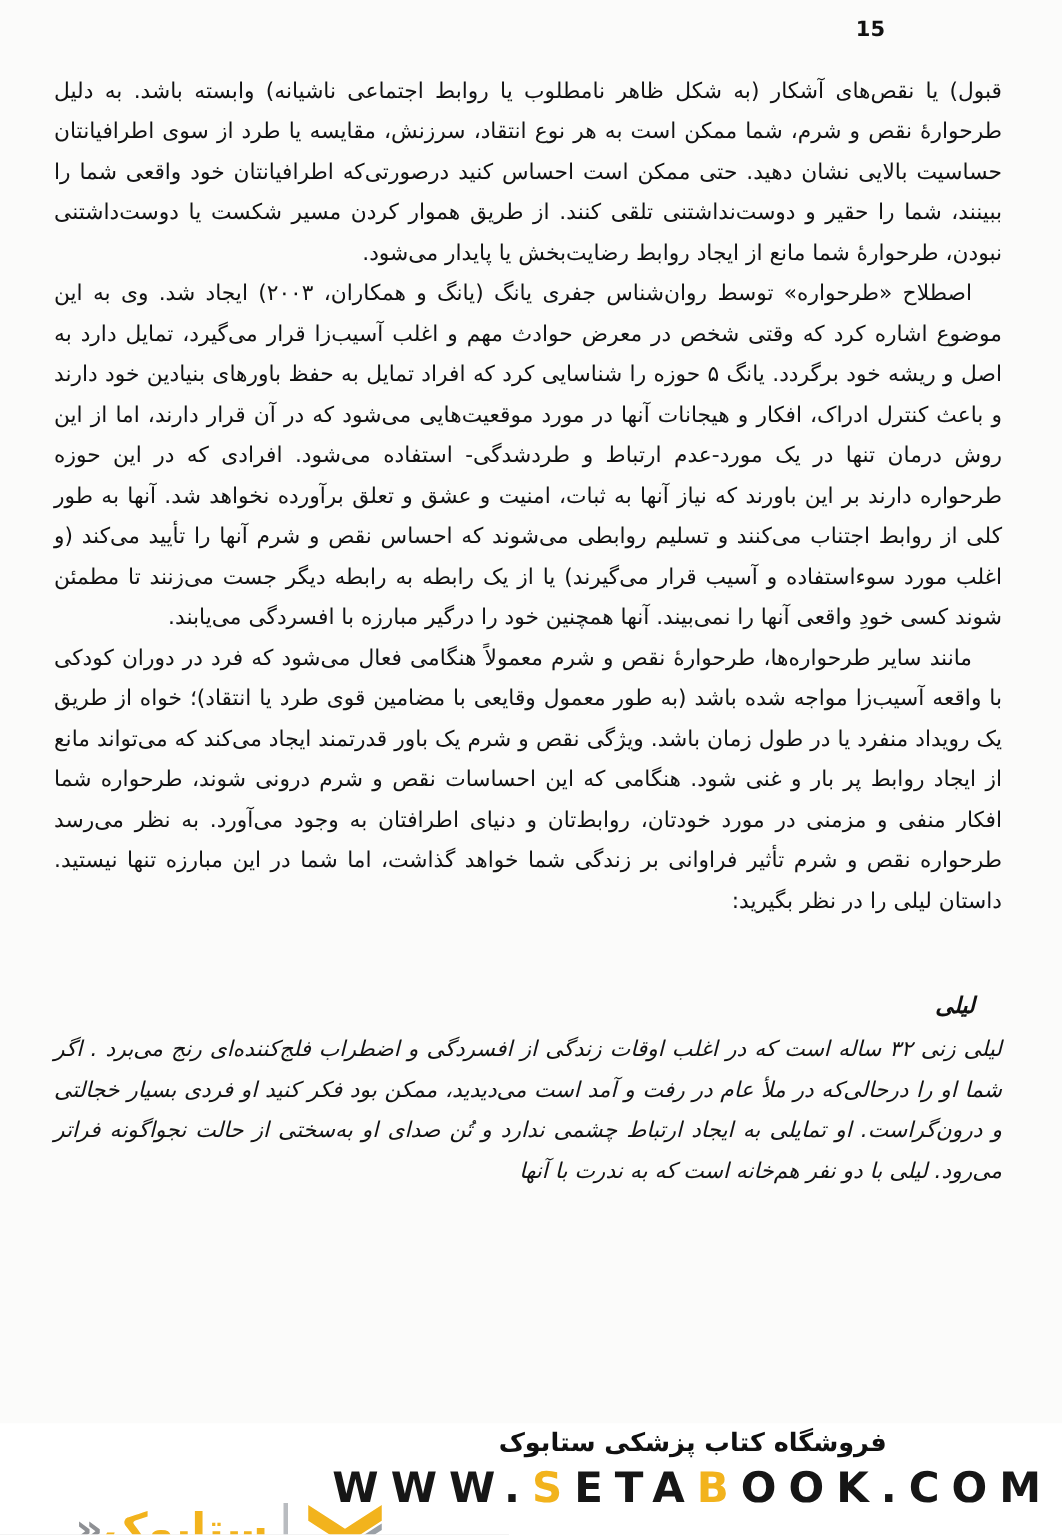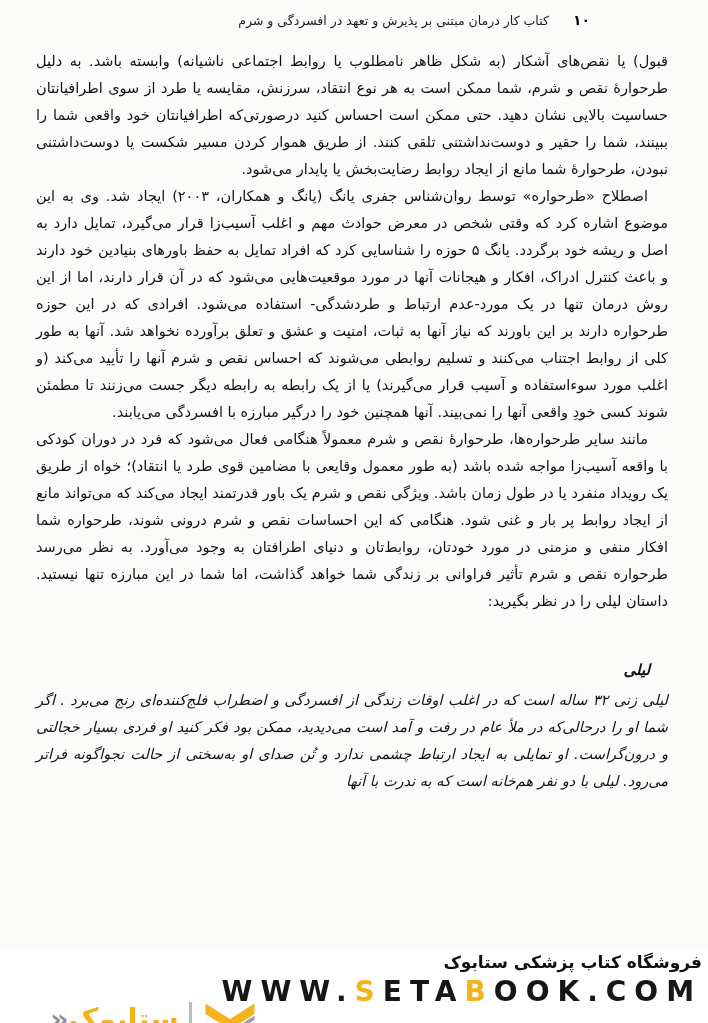--- a/index.html
+++ b/index.html
@@ -39,20 +39,21 @@
   .leily .txt { font-style:italic; }
   
   .footer {
     position:absolute; top:949px; left:0; right:0; height:74px;
     background:#ffffff;
   }
   .brand { position:absolute; right:6px; top:3px; text-align:right; }
   .store {
     direction:rtl; font-size:17px; font-weight:bold; color:#111111;
     white-space:nowrap;
+    text-align:center;
   }
   .url {
     margin-top:3px; font-size:28px; font-weight:bold; letter-spacing:8px;
     color:#161616; white-space:nowrap;
   }
   .url .y { color:#F2B31D; }
   .logo {
     position:absolute; left:50px; top:6px;
     display:flex; align-items:center; gap:10px;margin-top:44px;
   }
@@ -67,22 +68,21 @@
   .emblem { display:block; }
 </style>
 </head>
 <body>
 
 <div class="page">
 
   <div class="scan">
 
     <div class="hdr">
-      <span class="num">۱۰</span>
-      <span class="title">کتاب کار درمان مبتنی بر پذیرش و تعهد در افسردگی و شرم</span>
+      <span class="num">15</span>
     </div>
 
     <div class="content">
       <p><span>قبول) یا نقص‌های آشکار (به شکل ظاهر نامطلوب یا روابط اجتماعی ناشیانه) وابسته باشد. به دلیل طرحوارهٔ نقص و شرم، شما ممکن است به هر نوع انتقاد، سرزنش، مقایسه یا طرد از سوی اطرافیانتان حساسیت بالایی نشان دهید. حتی ممکن است احساس کنید درصورتی‌که اطرافیانتان خود </span><b>واقعی</b><span> شما را ببینند، شما را حقیر و دوست‌نداشتنی تلقی کنند. از طریق هموار کردن مسیر شکست یا دوست‌داشتنی نبودن، طرحوارهٔ شما مانع از ایجاد روابط رضایت‌بخش یا پایدار می‌شود.</span></p>
       <p class="indent">اصطلاح «طرحواره» توسط روان‌شناس جفری یانگ (یانگ و همکاران، ۲۰۰۳) ایجاد شد. وی به این موضوع اشاره کرد که وقتی شخص در معرض حوادث مهم و اغلب آسیب‌زا قرار می‌گیرد، تمایل دارد به اصل و ریشه خود برگردد. یانگ ۵ حوزه را شناسایی کرد که افراد تمایل به حفظ باورهای بنیادین خود دارند و باعث کنترل ادراک، افکار و هیجانات آنها در مورد موقعیت‌هایی می‌شود که در آن قرار دارند، اما از این روش درمان تنها در یک مورد-عدم ارتباط و طردشدگی- استفاده می‌شود. افرادی که در این حوزه طرحواره دارند بر این باورند که نیاز آنها به ثبات، امنیت و عشق و تعلق برآورده نخواهد شد. آنها به طور کلی از روابط اجتناب می‌کنند و تسلیم روابطی می‌شوند که احساس نقص و شرم آنها را تأیید می‌کند (و اغلب مورد سوءاستفاده و آسیب قرار می‌گیرند) یا از یک رابطه به رابطه دیگر جست می‌زنند تا مطمئن شوند کسی خودِ واقعی آنها را نمی‌بیند. آنها همچنین خود را درگیر مبارزه با افسردگی می‌یابند.</p>
       <p class="indent">مانند سایر طرحواره‌ها، طرحوارهٔ نقص و شرم معمولاً هنگامی فعال می‌شود که فرد در دوران کودکی با واقعه آسیب‌زا مواجه شده باشد (به طور معمول وقایعی با مضامین قوی طرد یا انتقاد)؛ خواه از طریق یک رویداد منفرد یا در طول زمان باشد. ویژگی نقص و شرم یک باور قدرتمند ایجاد می‌کند که می‌تواند مانع از ایجاد روابط پر بار و غنی شود. هنگامی که این احساسات نقص و شرم درونی شوند، طرحواره شما افکار منفی و مزمنی در مورد خودتان، روابط‌تان و دنیای اطرافتان به وجود می‌آورد. به نظر می‌رسد طرحواره نقص و شرم تأثیر فراوانی بر زندگی شما خواهد گذاشت، اما شما در این مبارزه تنها نیستید. داستان لیلی را در نظر بگیرید:</p>
 
       <div class="leily">
         <div class="head">لیلی</div>
         <p class="txt">لیلی زنی ۳۲ ساله است که در اغلب اوقات زندگی از افسردگی و اضطراب فلج‌کننده‌ای رنج می‌برد . اگر شما او را درحالی‌که در ملأ عام در رفت و آمد است می‌دیدید، ممکن بود فکر کنید او فردی بسیار خجالتی و درون‌گراست. او تمایلی به ایجاد ارتباط چشمی ندارد و تُن صدای او به‌سختی از حالت نجواگونه فراتر می‌رود. لیلی با دو نفر هم‌خانه است که به ندرت با آنها</p>

